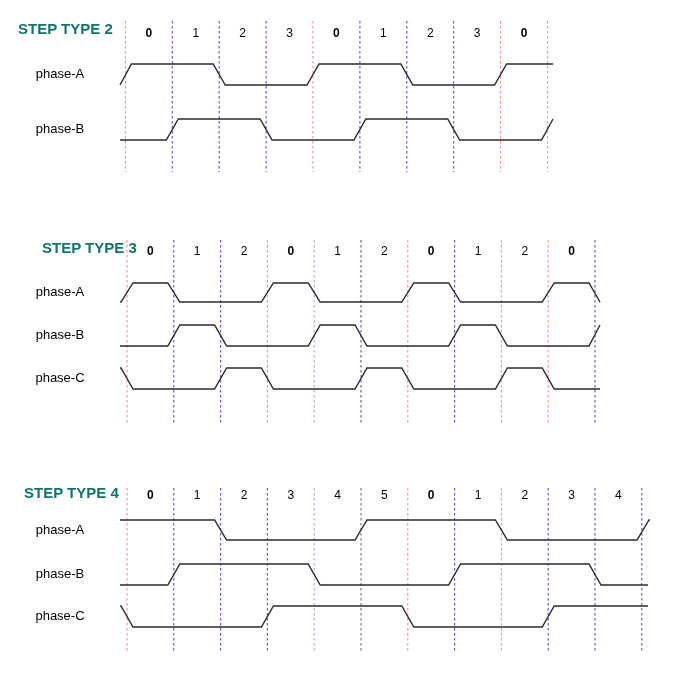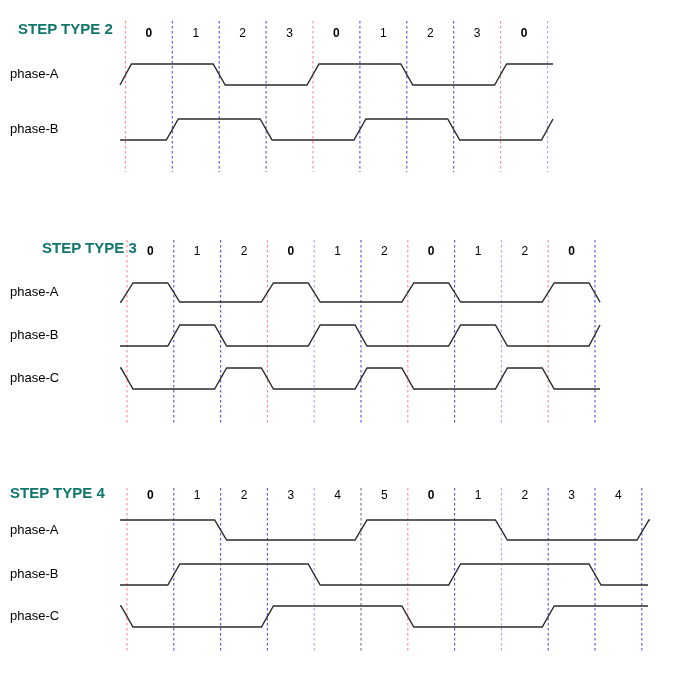--- a/index.html
+++ b/index.html
@@ -15,21 +15,21 @@
     position:absolute;
     font-family:"Liberation Sans",sans-serif;
     font-size:15px;font-weight:bold;color:#0f766e;
     line-height:16px;white-space:nowrap;
   }
   .phase-label{
     position:absolute;
     font-family:"Liberation Sans",sans-serif;
     font-size:13px;color:#000;
     line-height:16px;white-space:nowrap;
-    width:100px;text-align:left;
+    width:100px;text-align:center;
   }
 </style>
 </head>
 <body>
 
 <div id="screen">
 
   <svg id="wave-canvas" width="674" height="675" viewBox="0 0 674 675">
       <line x1="125.4" y1="21" x2="125.4" y2="172" stroke="#f68a8a" stroke-width="1.1" stroke-dasharray="2.6 2.4"></line>
       <line x1="172.3" y1="21" x2="172.3" y2="172" stroke="#5151d4" stroke-width="1.1" stroke-dasharray="2.6 2.4"></line>
@@ -99,21 +99,21 @@
       <text x="524.8" y="499" text-anchor="middle" font-family="&quot;Liberation Sans&quot;, sans-serif" font-size="12" font-weight="normal" fill="#000000">2</text>
       <text x="571.6" y="499" text-anchor="middle" font-family="&quot;Liberation Sans&quot;, sans-serif" font-size="12" font-weight="normal" fill="#000000">3</text>
       <text x="618.4" y="499" text-anchor="middle" font-family="&quot;Liberation Sans&quot;, sans-serif" font-size="12" font-weight="normal" fill="#000000">4</text>
       <path d="M 120 520 L 214.6 520 L 226.6 540 L 355 540 L 367 520 L 495.4 520 L 507.4 540 L 637 540 L 649 520 L 650 520" fill="none" stroke="#2b2b2b" stroke-width="1.4" stroke-linejoin="miter"></path>
       <path d="M 120 585 L 167.8 585 L 179.8 564 L 308.2 564 L 320.2 585 L 448.6 585 L 460.6 564 L 589 564 L 601 585 L 648 585" fill="none" stroke="#2b2b2b" stroke-width="1.4" stroke-linejoin="miter"></path>
       <path d="M 120 606 L 121 606 L 133 627 L 261.4 627 L 273.4 606 L 401.8 606 L 413.8 627 L 542.2 627 L 554.2 606 L 648 606" fill="none" stroke="#2b2b2b" stroke-width="1.4" stroke-linejoin="miter"></path>
     </svg>
 
   <div class="section-title" style="left:18px;top:21px;">STEP TYPE 2</div>
   <div class="section-title" style="left:18px;top:240px;margin-left:24px;">STEP TYPE 3</div>
-  <div class="section-title" style="left:10px;top:485px;">STEP TYPE 4</div>
+  <div class="section-title" style="left:24px;top:485px;">STEP TYPE 4</div>
 
   <div class="phase-label" style="right:564px;top:66px;">phase-A</div>
   <div class="phase-label" style="right:564px;top:121px;">phase-B</div>
 
   <div class="phase-label" style="right:564px;top:284px;">phase-A</div>
   <div class="phase-label" style="right:564px;top:327px;">phase-B</div>
   <div class="phase-label" style="right:564px;top:370px;">phase-C</div>
 
   <div class="phase-label" style="right:564px;top:522px;">phase-A</div>
   <div class="phase-label" style="right:564px;top:566px;">phase-B</div>

